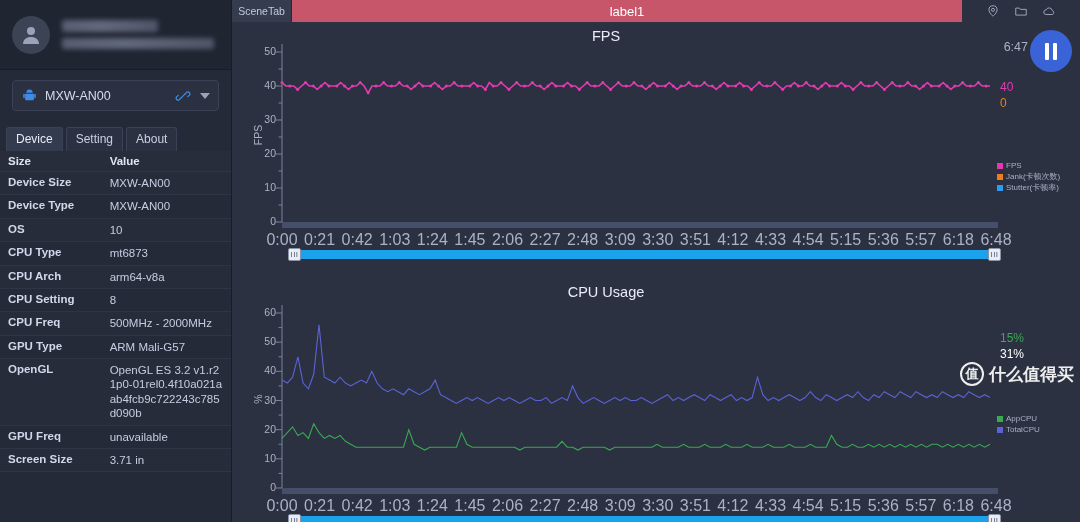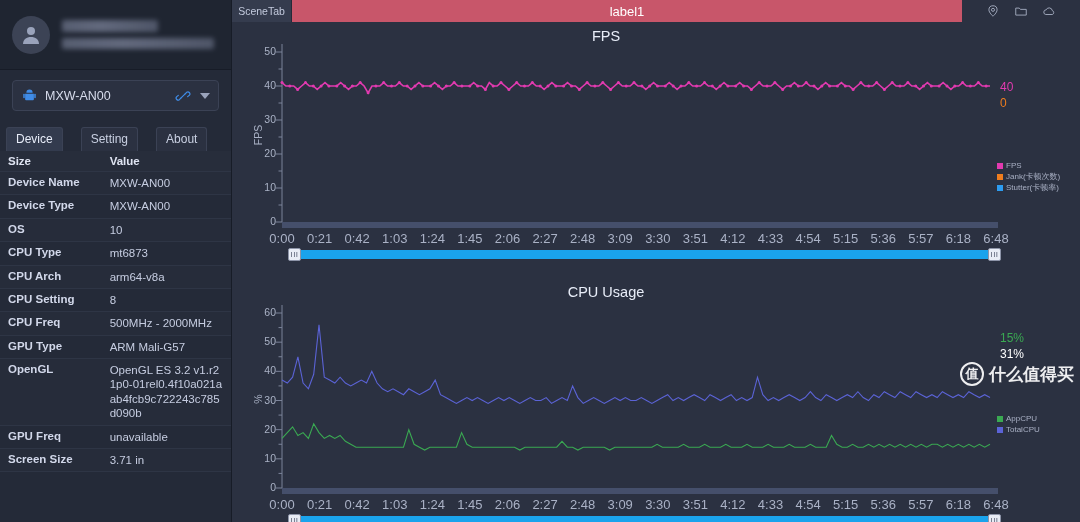--- a/index.html
+++ b/index.html
@@ -62,21 +62,21 @@
     border-right: 5px solid transparent;
     border-top: 6px solid #9aa3bb;
   }
   .game-ico {
     width: 17px; height: 17px; border-radius: 4px;
     background: radial-gradient(circle at 35% 35%, #f7c548 0%, #d4712a 45%, #8a3420 100%);
     border: 1px solid #e8e3d6;
   }
 
   
-  .tabs { display: flex; padding: 2px 6px 0 6px; gap: 18px; align-items: center; }
+  .tabs { display: flex; padding: 2px 6px 0 6px; gap: 3px; align-items: center; }
   .tab {
     font-size: 12px; color: #c9d0e2;
     padding: 4px 9px 5px 9px;
     border: 1px solid #3b4255;
     border-bottom: none;
     border-radius: 3px 3px 0 0;
     background: #2b3141;
   }
   .tab.active { background: #333b4e; color: #e7ecf8; }
 
@@ -114,21 +114,21 @@
   .chart { position: absolute; left: 0; right: 0; }
   .chart-title {
     text-align: center; color: #e8edf8; font-size: 14.5px;
     position: absolute; left: 0; right: 100px; top: 6px;
   }
   .ylabel {
     position: absolute; color: #aab2c6; font-size: 10.5px;
     transform: rotate(-90deg); transform-origin: center;
   }
   .tick-label { position: absolute; color: #aab2c6; font-size: 10.5px; }
-  .xtick { position: absolute; color: #aab2c6; font-size: 13px; text-align: center; }
+  .xtick { position: absolute; color: #aab2c6; font-size: 16px; text-align: center; }
 
   .scroll-track {
     position: absolute; height: 9px; background: #1aa3ec; border-radius: 1px;
   }
   .scroll-handle {
     position: absolute; width: 13px; height: 13px; background: #e8ecf5;
     border: 1px solid #8d94a8; border-radius: 2px;
     display: flex; align-items: center; justify-content: center;
     font-size: 8px; color: #555c70; letter-spacing: .5px; line-height: 1;
   }
@@ -213,21 +213,21 @@
 
     <table class="info">
       <thead>
         <tr>
           <th>Size</th>
           <th>Value</th>
         </tr>
       </thead>
       <tbody id="info-body">
           <tr>
-            <td class="k">Device Name</td>
+            <td class="k">Device Size</td>
             <td class="v">MXW-AN00</td>
           </tr>
           <tr>
             <td class="k">Device Type</td>
             <td class="v">MXW-AN00</td>
           </tr>
           <tr>
             <td class="k">OS</td>
             <td class="v">10</td>
           </tr>
@@ -506,19 +506,26 @@
               <span class="txt">AppCPU</span>
             </div>
             <div class="row">
               <span class="sw" style="background: rgb(91, 99, 214);"></span>
               <span class="txt">TotalCPU</span>
             </div>
           </div>
         </div>
       </div>
 
+    <div class="rightpanel">
+      <div class="timer">6:47</div>
+      <div class="pausebtn">
+        <span></span>
+        <span></span>
+      </div>
+    </div>
 
     <div class="watermark">
       <div class="wm-circle">值</div>
       <div>什么值得买</div>
     </div>
   </div>
 </div>
 
 </body></html>

